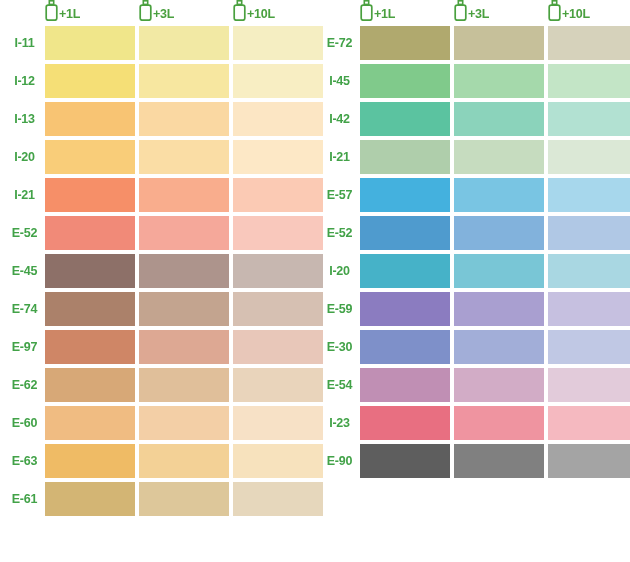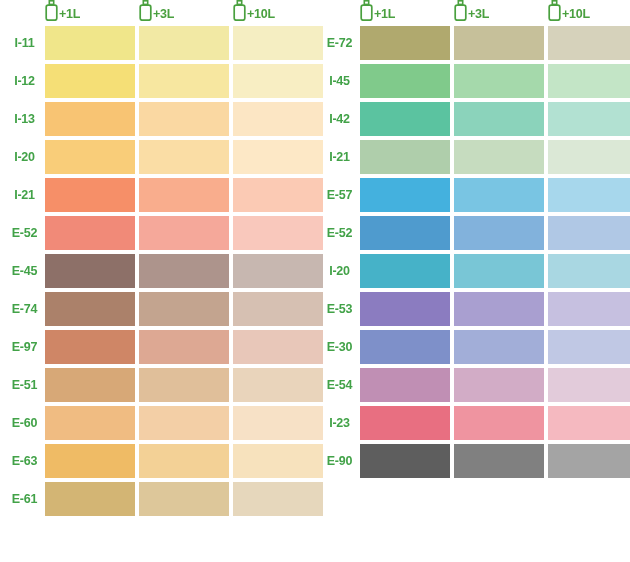--- a/index.html
+++ b/index.html
@@ -181,21 +181,21 @@
           <div class="swatch" style="background: rgb(195, 164, 143);"></div>
           <div class="swatch" style="background: rgb(214, 192, 178);"></div>
         </div>
         <div class="grid-row">
           <div class="row-label">E-97</div>
           <div class="swatch" style="background: rgb(207, 134, 102);"></div>
           <div class="swatch" style="background: rgb(221, 168, 147);"></div>
           <div class="swatch" style="background: rgb(232, 199, 185);"></div>
         </div>
         <div class="grid-row">
-          <div class="row-label">E-51</div>
+          <div class="row-label">E-62</div>
           <div class="swatch" style="background: rgb(215, 168, 119);"></div>
           <div class="swatch" style="background: rgb(224, 191, 154);"></div>
           <div class="swatch" style="background: rgb(233, 212, 187);"></div>
         </div>
         <div class="grid-row">
           <div class="row-label">E-60</div>
           <div class="swatch" style="background: rgb(240, 188, 130);"></div>
           <div class="swatch" style="background: rgb(243, 207, 166);"></div>
           <div class="swatch" style="background: rgb(247, 225, 198);"></div>
         </div>
@@ -282,21 +282,21 @@
           <div class="swatch" style="background: rgb(130, 178, 220);"></div>
           <div class="swatch" style="background: rgb(176, 200, 229);"></div>
         </div>
         <div class="grid-row">
           <div class="row-label">I-20</div>
           <div class="swatch" style="background: rgb(70, 178, 200);"></div>
           <div class="swatch" style="background: rgb(121, 198, 214);"></div>
           <div class="swatch" style="background: rgb(169, 215, 226);"></div>
         </div>
         <div class="grid-row">
-          <div class="row-label">E-53</div>
+          <div class="row-label">E-59</div>
           <div class="swatch" style="background: rgb(139, 124, 192);"></div>
           <div class="swatch" style="background: rgb(169, 159, 208);"></div>
           <div class="swatch" style="background: rgb(198, 192, 224);"></div>
         </div>
         <div class="grid-row">
           <div class="row-label">E-30</div>
           <div class="swatch" style="background: rgb(126, 144, 201);"></div>
           <div class="swatch" style="background: rgb(162, 174, 216);"></div>
           <div class="swatch" style="background: rgb(192, 200, 228);"></div>
         </div>

